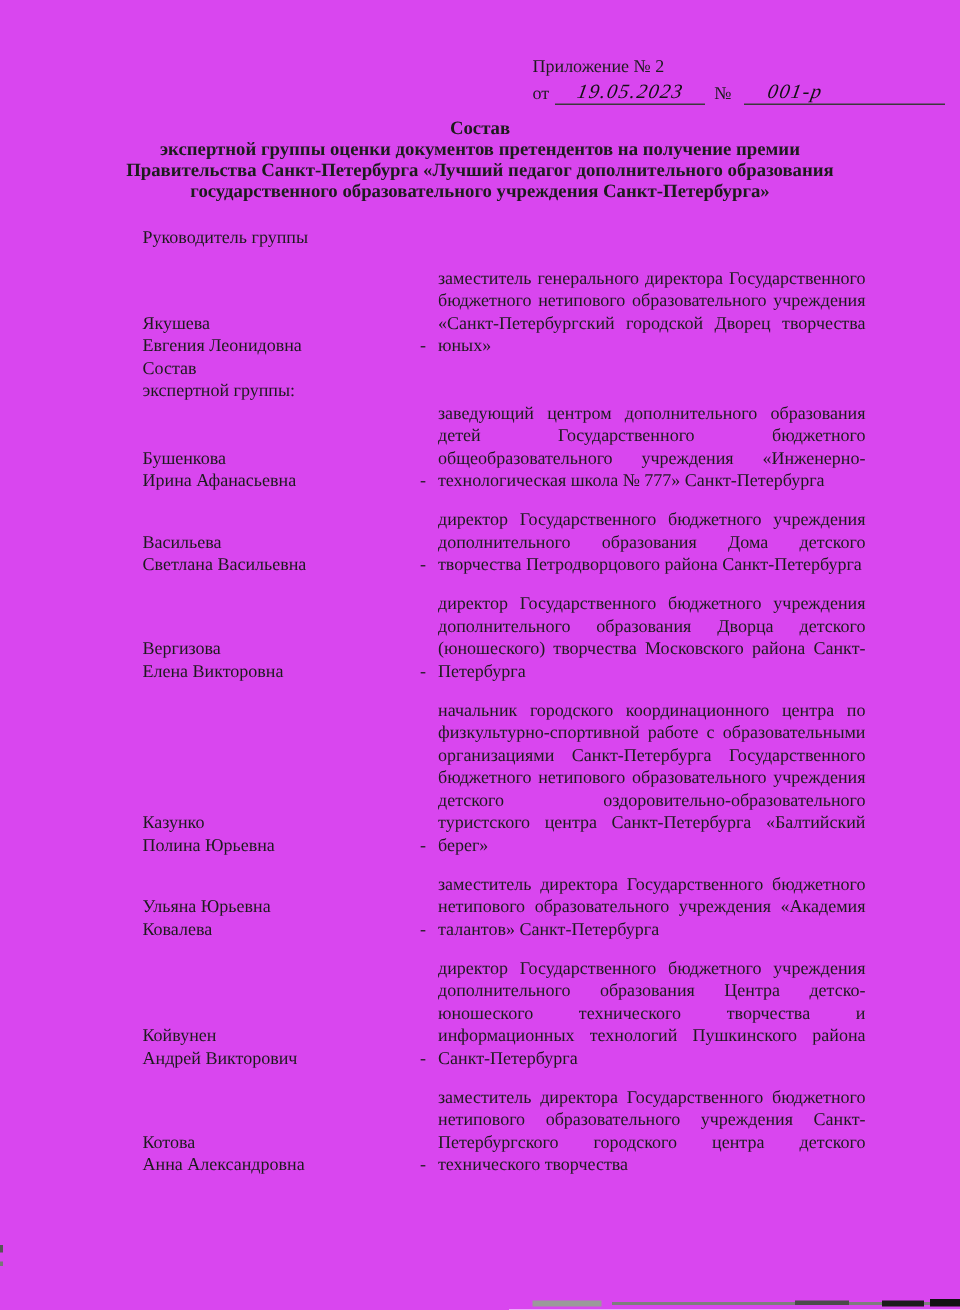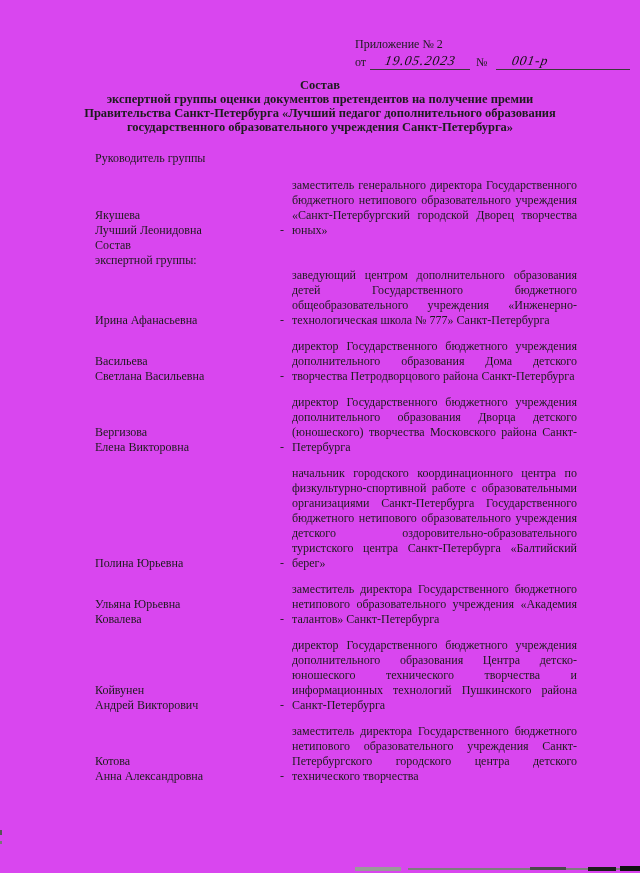--- a/index.html
+++ b/index.html
@@ -78,33 +78,34 @@
     <div>экспертной группы оценки документов претендентов на получение премии</div>
     <div>Правительства Санкт-Петербурга «Лучший педагог дополнительного образования</div>
     <div>государственного образовательного учреждения Санкт-Петербурга»</div>
   </div>
 
   <div class="leader-label">Руководитель группы</div>
 
   <div class="entry mt12">
     <div class="name-col">
       <div>Якушева</div>
-      <div>Лучший Леонидовна</div>
+      <div>Евгения Леонидовна</div>
     </div>
     <div class="dash-col">-</div>
     <div class="role-col">заместитель генерального директора Государственного бюджетного нетипового образовательного учреждения «Санкт-Петербургский городской Дворец творчества юных»</div>
   </div>
 
   <div class="comp-label">
     <div>Состав</div>
     <div>экспертной группы:</div>
   </div>
 
   <div class="entry">
     <div class="name-col">
+      <div>Бушенкова</div>
       <div>Ирина Афанасьевна</div>
     </div>
     <div class="dash-col">-</div>
     <div class="role-col">заведующий центром дополнительного образования детей Государственного бюджетного общеобразовательного учреждения «Инженерно-технологическая школа № 777» Санкт-Петербурга</div>
   </div>
 
   <div class="entry mt11">
     <div class="name-col">
       <div>Васильева</div>
       <div>Светлана Васильевна</div>
@@ -117,20 +118,21 @@
     <div class="name-col">
       <div>Вергизова</div>
       <div>Елена Викторовна</div>
     </div>
     <div class="dash-col">-</div>
     <div class="role-col">директор Государственного бюджетного учреждения дополнительного образования Дворца детского (юношеского) творчества Московского района Санкт-Петербурга</div>
   </div>
 
   <div class="entry mt11">
     <div class="name-col">
+      <div>Казунко</div>
       <div>Полина Юрьевна</div>
     </div>
     <div class="dash-col">-</div>
     <div class="role-col">начальник городского координационного центра по физкультурно-спортивной работе с образовательными организациями Санкт-Петербурга Государственного бюджетного нетипового образовательного учреждения детского оздоровительно-образовательного туристского центра Санкт-Петербурга «Балтийский берег»</div>
   </div>
 
   <div class="entry mt11">
     <div class="name-col">
       <div>Ульяна Юрьевна</div>
       <div>Ковалева</div>

